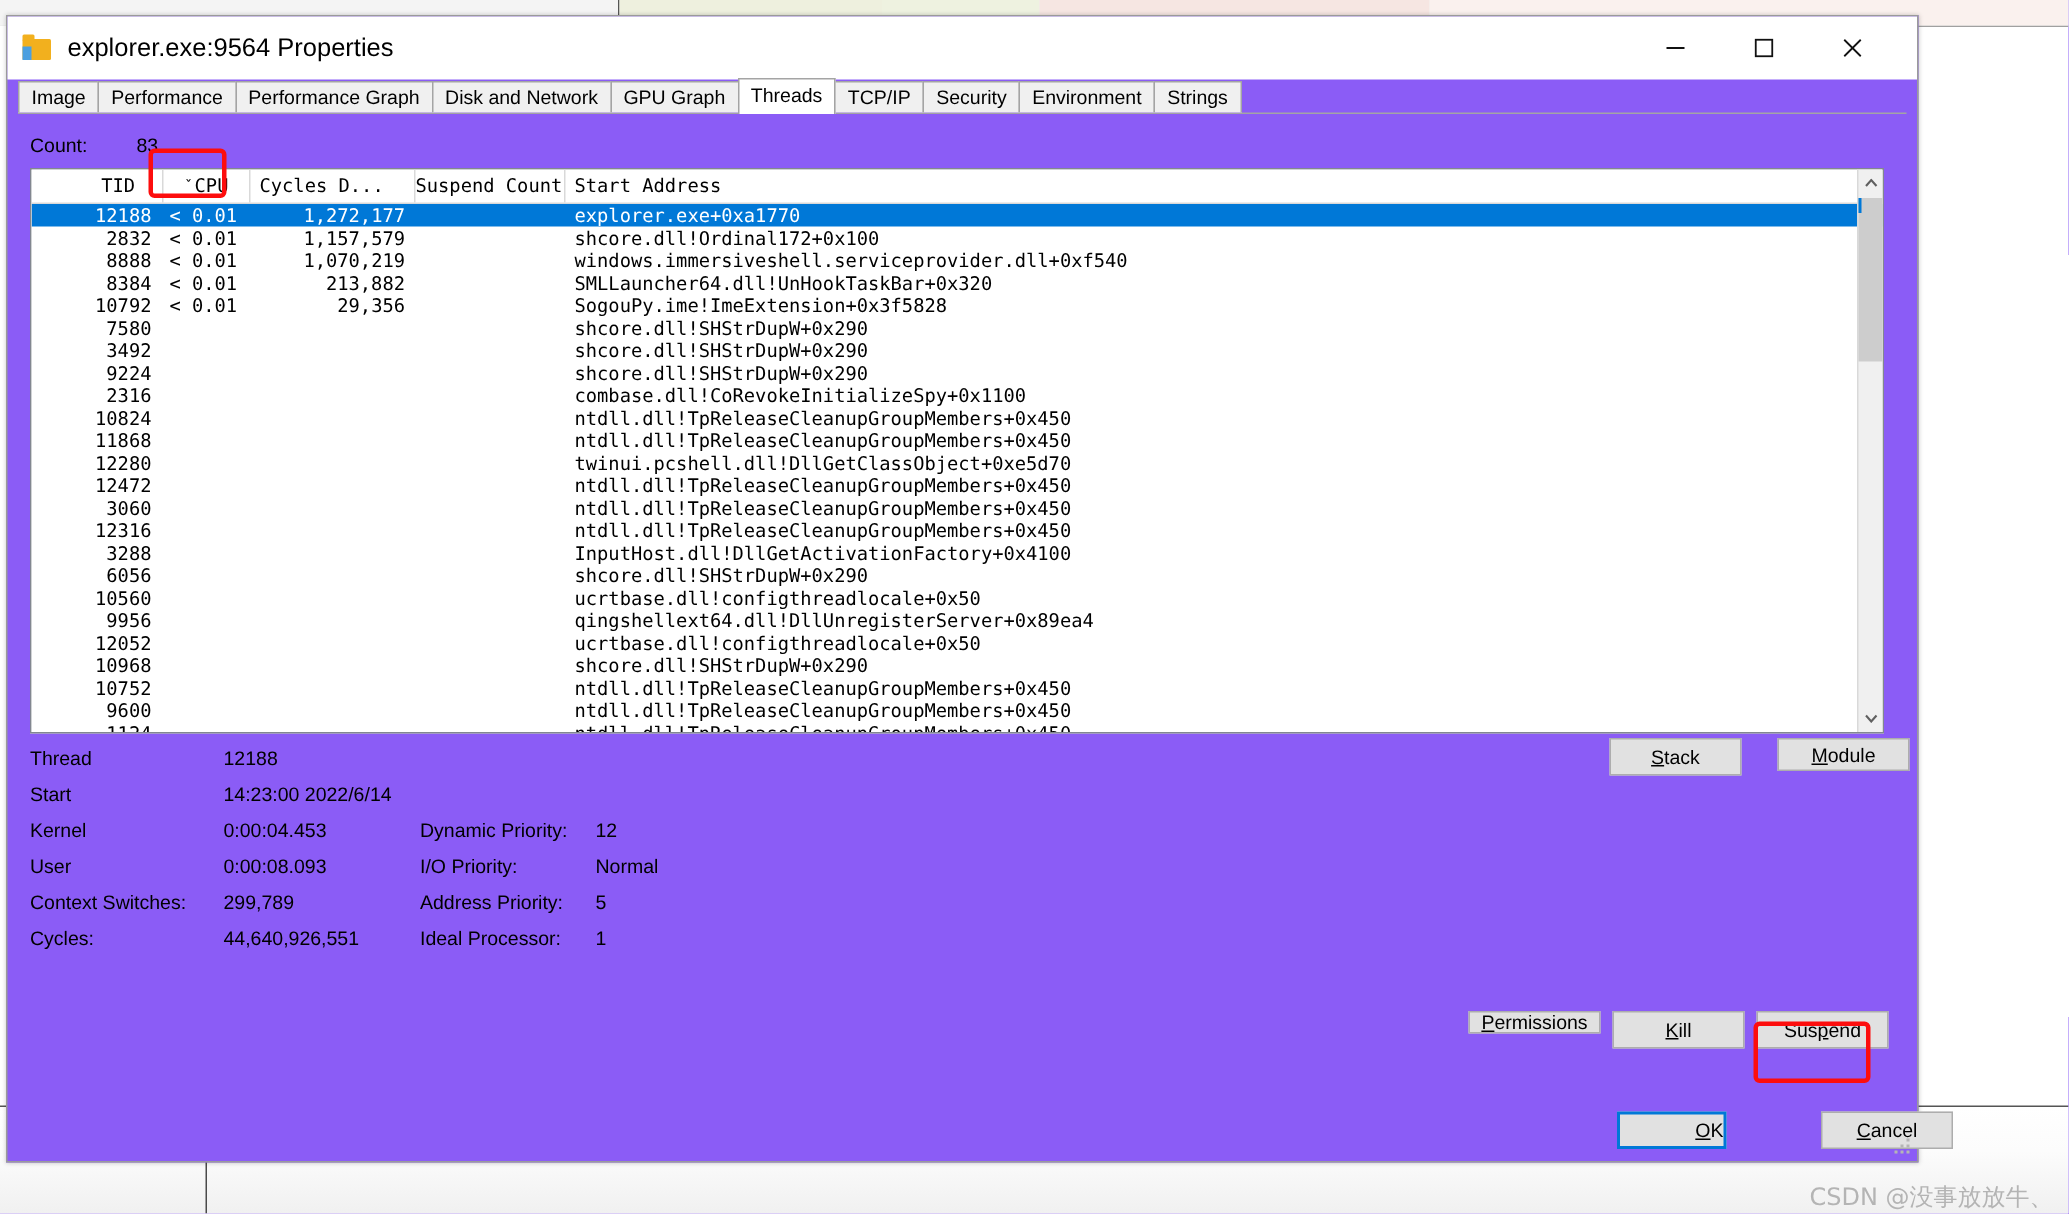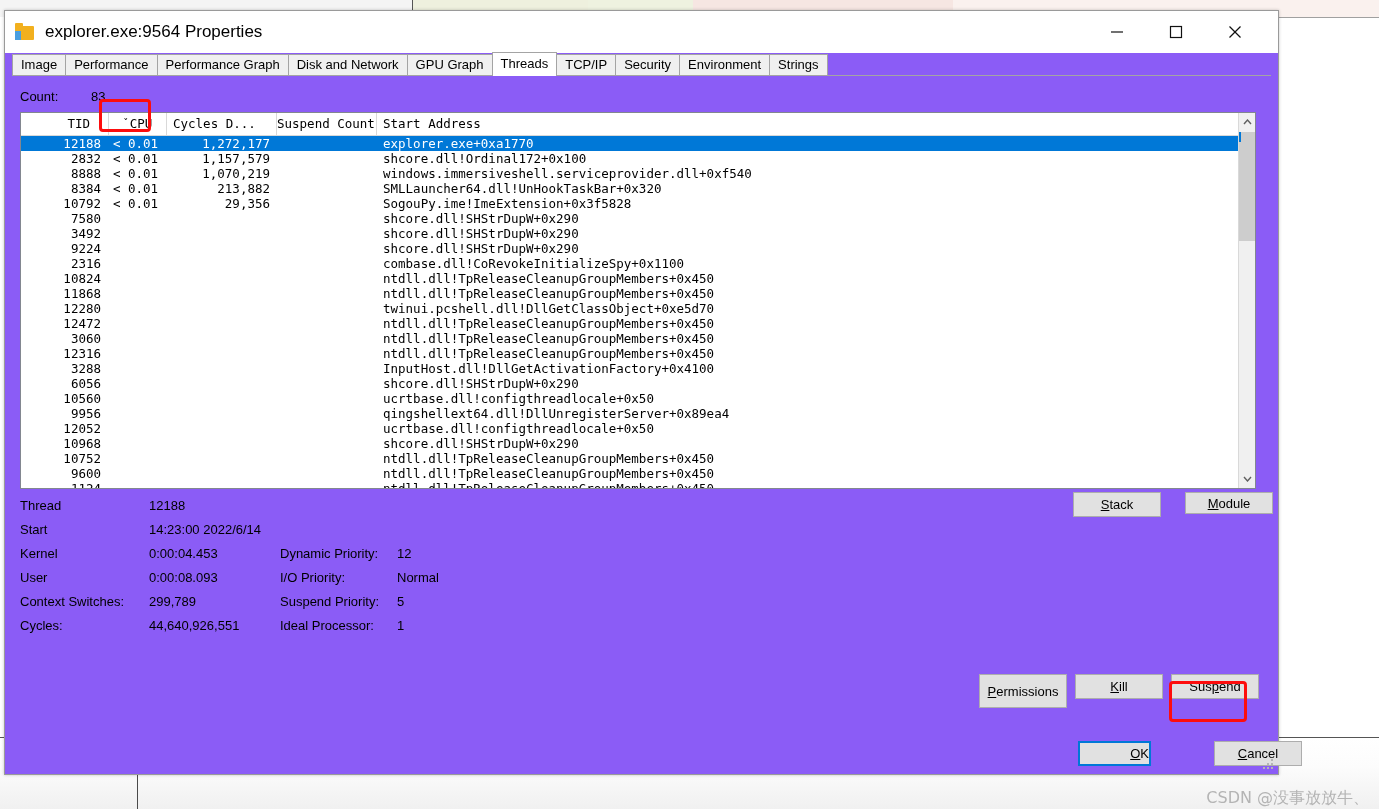--- a/index.html
+++ b/index.html
@@ -248,21 +248,21 @@
     color: #000;
     display: flex;
     align-items: center;
     justify-content: center;
     box-sizing: border-box;
     font-family: "Liberation Sans", sans-serif;
   }
   .btn u { text-decoration: underline; }
   #btn-stack { left: 1061px; top: 414px; width: 88px; height: 25px; }
   #btn-module { left: 1157px; top: 414px; width: 88px; height: 22px; margin-left: 16px; }
-  #btn-permissions { left: 967px; top: 596px; width: 88px; height: 34px; }
+  #btn-permissions { left: 967px; top: 596px; width: 88px; height: 15px; }
   #btn-kill { left: 1063px; top: 596px; width: 88px; height: 25px; }
   #btn-suspend { left: 1159px; top: 596px; width: 88px; height: 25px; }
 
   #btn-ok {
     position: absolute; left: 1073px; top: 730px; width: 73px; height: 25px;
     background: #e1e1e1; border: 2px solid #0078d7;
     font-size: 13px; display: flex; align-items: center; justify-content: flex-end;
     box-sizing: border-box;
   }
   #btn-cancel {
@@ -590,21 +590,21 @@
         </div>
         <div class="drow">
           <div class="dlabel">User</div>
           <div class="dvalue">0:00:08.093</div>
           <div class="dlabel2">I/O Priority:</div>
           <div class="dvalue2">Normal</div>
         </div>
         <div class="drow">
           <div class="dlabel">Context Switches:</div>
           <div class="dvalue">299,789</div>
-          <div class="dlabel2">Suspend Priority:</div>
+          <div class="dlabel2">Address Priority:</div>
           <div class="dvalue2">5</div>
         </div>
         <div class="drow">
           <div class="dlabel">Cycles:</div>
           <div class="dvalue">44,640,926,551</div>
           <div class="dlabel2">Ideal Processor:</div>
           <div class="dvalue2">1</div>
         </div>
       </div>
 

